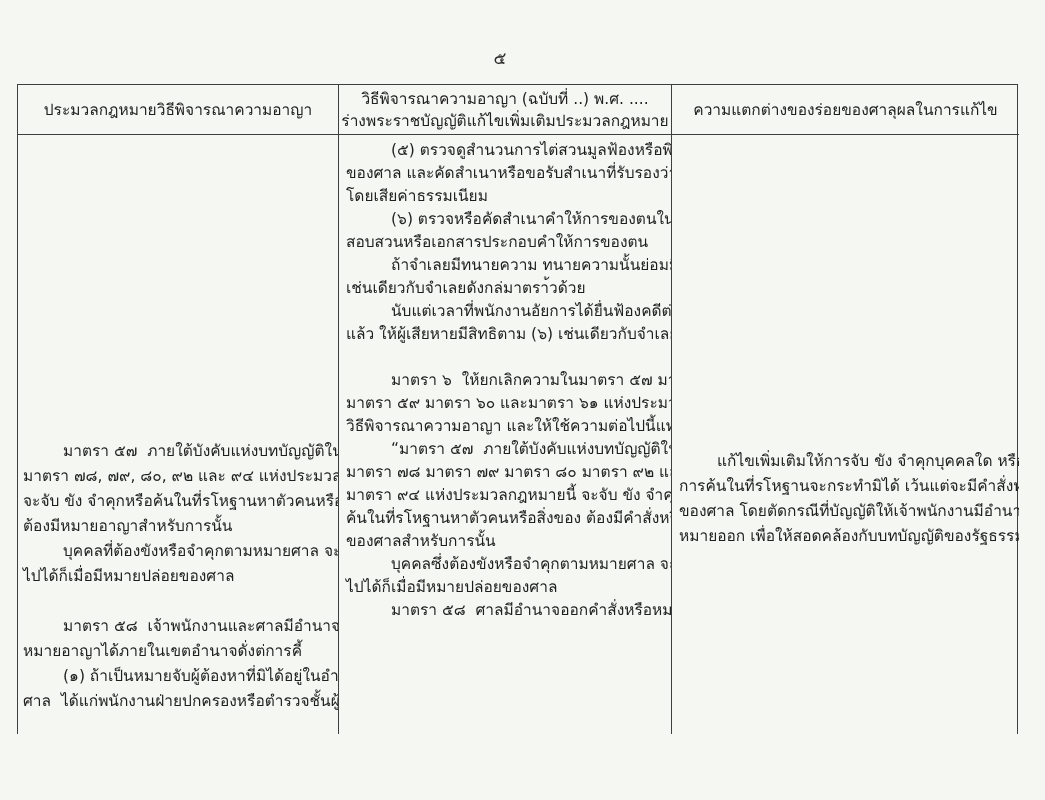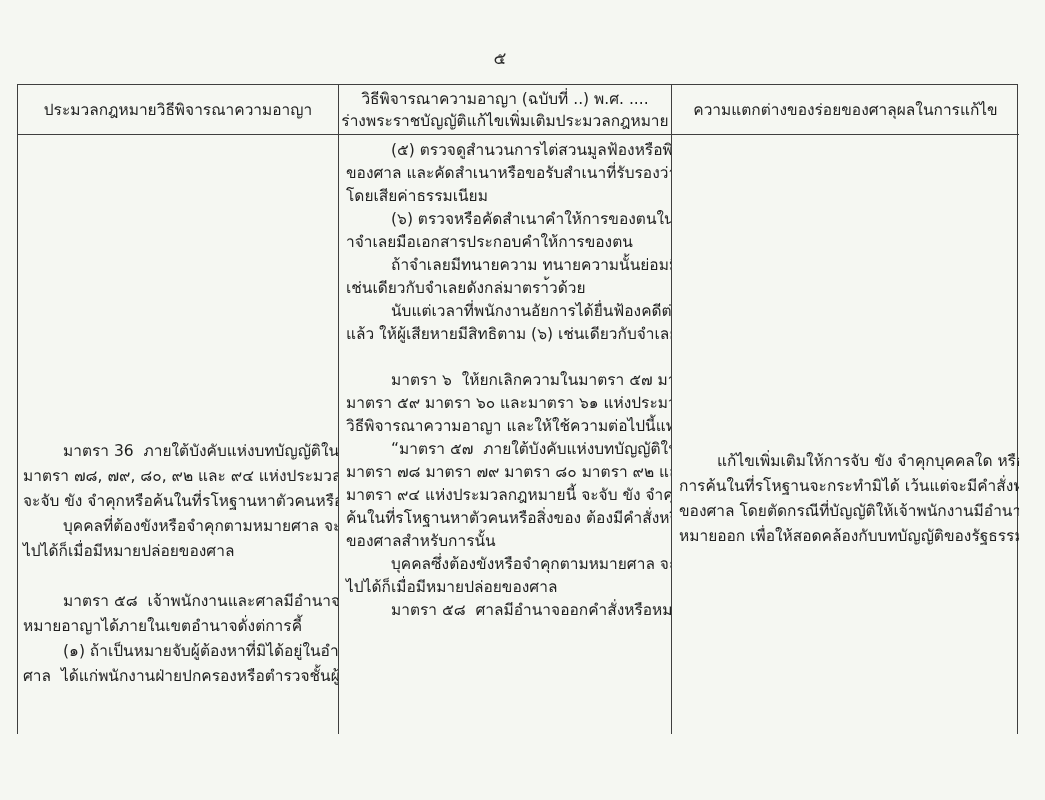--- a/index.html
+++ b/index.html
@@ -58,44 +58,45 @@
 
   <div class="page-number">๕</div>
 
   <div class="doc-table">
 
     <div class="col col-0">
       <div class="hdr">
         <div>ประมวลกฎหมายวิธีพิจารณาความอาญา</div>
       </div>
       <div class="cell-body c0">
-          <div class="line indent">มาตรา 36  ภายใต้บังคับแห่งบทบัญญัติใน</div>
+          <div class="line indent">มาตรา ๕๗  ภายใต้บังคับแห่งบทบัญญัติใน</div>
           <div class="line">มาตรา ๗๘, ๗๙, ๘๐, ๙๒ และ ๙๔ แห่งประมวลกฎหมายนี้</div>
           <div class="line">จะจับ ขัง จำคุกหรือค้นในที่รโหฐานหาตัวคนหรือสิ่งของ</div>
+          <div class="line">ต้องมีหมายอาญาสำหรับการนั้น</div>
           <div class="line indent">บุคคลที่ต้องขังหรือจำคุกตามหมายศาล จะปล่อย</div>
           <div class="line">ไปได้ก็เมื่อมีหมายปล่อยของศาล</div>
           <div class="line"></div>
           <div class="line indent">มาตรา ๕๘  เจ้าพนักงานและศาลมีอำนาจออก</div>
           <div class="line">หมายอาญาได้ภายในเขตอำนาจดั่งต่การคี้</div>
           <div class="line indent">(๑) ถ้าเป็นหมายจับผู้ต้องหาที่มิได้อยู่ในอำนาจ</div>
           <div class="line">ศาล  ได้แก่พนักงานฝ่ายปกครองหรือตำรวจชั้นผู้ใหญ่</div>
         </div>
     </div>
 
     <div class="col col-1">
       <div class="hdr">
         <div>วิธีพิจารณาความอาญา (ฉบับที่ ..) พ.ศ. ....</div>
         <div>ร่างพระราชบัญญัติแก้ไขเพิ่มเติมประมวลกฎหมาย</div>
       </div>
       <div class="cell-body c1">
           <div class="line indent">(๕) ตรวจดูสำนวนการไต่สวนมูลฟ้องหรือพิจารณา</div>
           <div class="line">ของศาล และคัดสำเนาหรือขอรับสำเนาที่รับรองว่าถูกต้อง</div>
           <div class="line">โดยเสียค่าธรรมเนียม</div>
           <div class="line indent">(๖) ตรวจหรือคัดสำเนาคำให้การของตนในชั้น</div>
-          <div class="line">าจำเลยมือเอกสารประกอบคำให้การของตน</div>
+          <div class="line">สอบสวนหรือเอกสารประกอบคำให้การของตน</div>
           <div class="line indent">ถ้าจำเลยมีทนายความ ทนายความนั้นย่อมมีสิทธิ</div>
           <div class="line">เช่นเดียวกับจำเลยดังกล่มาตรา้วด้วย</div>
           <div class="line indent">นับแต่เวลาที่พนักงานอัยการได้ยื่นฟ้องคดีต่อศาล</div>
           <div class="line">แล้ว ให้ผู้เสียหายมีสิทธิตาม (๖) เช่นเดียวกับจำเลยด้วย</div>
           <div class="line"></div>
           <div class="line indent">มาตรา ๖  ให้ยกเลิกความในมาตรา ๕๗ มาตรา ๕๘</div>
           <div class="line">มาตรา ๕๙ มาตรา ๖๐ และมาตรา ๖๑ แห่งประมวลกฎหมาย</div>
           <div class="line">วิธีพิจารณาความอาญา และให้ใช้ความต่อไปนี้แทน</div>
           <div class="line indent">“มาตรา ๕๗  ภายใต้บังคับแห่งบทบัญญัติใน</div>
           <div class="line">มาตรา ๗๘ มาตรา ๗๙ มาตรา ๘๐ มาตรา ๙๒ และ</div>

